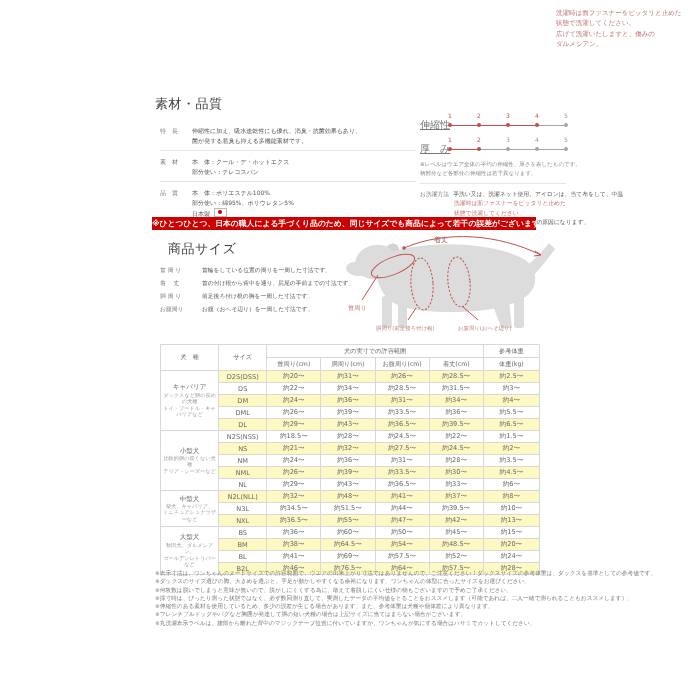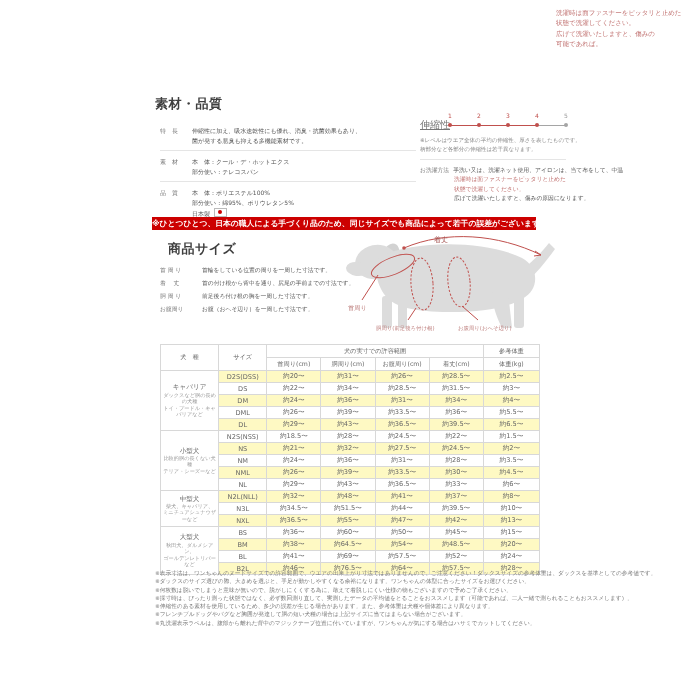--- a/index.html
+++ b/index.html
@@ -5,21 +5,21 @@
   html,body{margin:0;padding:0;background:#fff;}
   #page{position:relative;width:700px;height:700px;background:#ffffff;overflow:hidden;
         font-family:"DejaVu Sans",sans-serif;color:#555;}
   .abs{position:absolute;}
 
   
   #top-note{left:556px;top:8px;width:132px;font-size:6.5px;line-height:1.6;color:#c0706f;}
   #top-note div{white-space:nowrap;}
 
   
-  .sec-title{font-size:13px;font-weight:bold;color:#3f3f3f;letter-spacing:0.5px;}
+  .sec-title{font-size:13px;font-weight:normal;color:#3f3f3f;letter-spacing:0.5px;}
   #sec1-title{left:155px;top:95px;}
   #sec2-title{left:155px;top:240px;margin-left:13px;}
 
   
   #mat-col{left:160px;top:120px;width:256px;}
   .mat-row{display:flex;padding:6px 0 5px;border-bottom:1px solid #e5e5e5;}
   .mat-row:last-child{border-bottom:none;}
   .mat-label{width:32px;font-size:6px;color:#777;white-space:pre;padding-top:1px;}
   .mat-text{flex:1;font-size:6px;color:#555;line-height:1.6;}
   .mat-text div{white-space:nowrap;}
@@ -74,21 +74,21 @@
 </style>
 </head>
 <body>
 
 <div id="page">
 
   <div id="top-note" class="abs">
       <div>洗濯時は面ファスナーをピッタリと止めた</div>
       <div>状態で洗濯してください。</div>
       <div>広げて洗濯いたしますと、傷みの</div>
-      <div>可能であれば。</div>
+      <div>ダルメシアン。</div>
     </div>
 
   <div id="sec1-title" class="abs sec-title">素材・品質</div>
 
   <div id="mat-col" class="abs">
       <div class="mat-row">
         <span class="mat-label">特　長</span>
         <div class="mat-text">
           <div>伸縮性に加え、吸水速乾性にも優れ、消臭・抗菌効果もあり、</div>
           <div>菌が発する悪臭も抑える多機能素材です。</div>
@@ -119,20 +119,37 @@
             <span class="scale-line red-bg" style="left: 0px; width: 75%;"></span>
             <span class="scale-line gray-bg" style="left: 75%; right: 0px;"></span>
             <span class="scale-num red" style="left: 0%;">1</span>
             <span class="scale-dot red-bg" style="left: 0%;"></span>
             <span class="scale-num red" style="left: 25%;">2</span>
             <span class="scale-dot red-bg" style="left: 25%;"></span>
             <span class="scale-num red" style="left: 50%;">3</span>
             <span class="scale-dot red-bg" style="left: 50%;"></span>
             <span class="scale-num red" style="left: 75%;">4</span>
             <span class="scale-dot red-bg" style="left: 75%;"></span>
+            <span class="scale-num gray" style="left: 100%;">5</span>
+            <span class="scale-dot gray-bg" style="left: 100%;"></span>
+          </div>
+        </div>
+        <div class="scale-row">
+          <span class="scale-label">厚　み</span>
+          <div class="scale-track">
+            <span class="scale-line red-bg" style="left: 0px; width: 25%;"></span>
+            <span class="scale-line gray-bg" style="left: 25%; right: 0px;"></span>
+            <span class="scale-num red" style="left: 0%;">1</span>
+            <span class="scale-dot red-bg" style="left: 0%;"></span>
+            <span class="scale-num red" style="left: 25%;">2</span>
+            <span class="scale-dot red-bg" style="left: 25%;"></span>
+            <span class="scale-num gray" style="left: 50%;">3</span>
+            <span class="scale-dot gray-bg" style="left: 50%;"></span>
+            <span class="scale-num gray" style="left: 75%;">4</span>
+            <span class="scale-dot gray-bg" style="left: 75%;"></span>
             <span class="scale-num gray" style="left: 100%;">5</span>
             <span class="scale-dot gray-bg" style="left: 100%;"></span>
           </div>
         </div>
       </div>
     <div id="scale-note">
       <div>※レベルはウエア全体の平均の伸縮性、厚さを表したものです。</div>
       <div>柄部分など各部分の伸縮性は若干異なります。</div>
     </div>
     <div id="wash">

